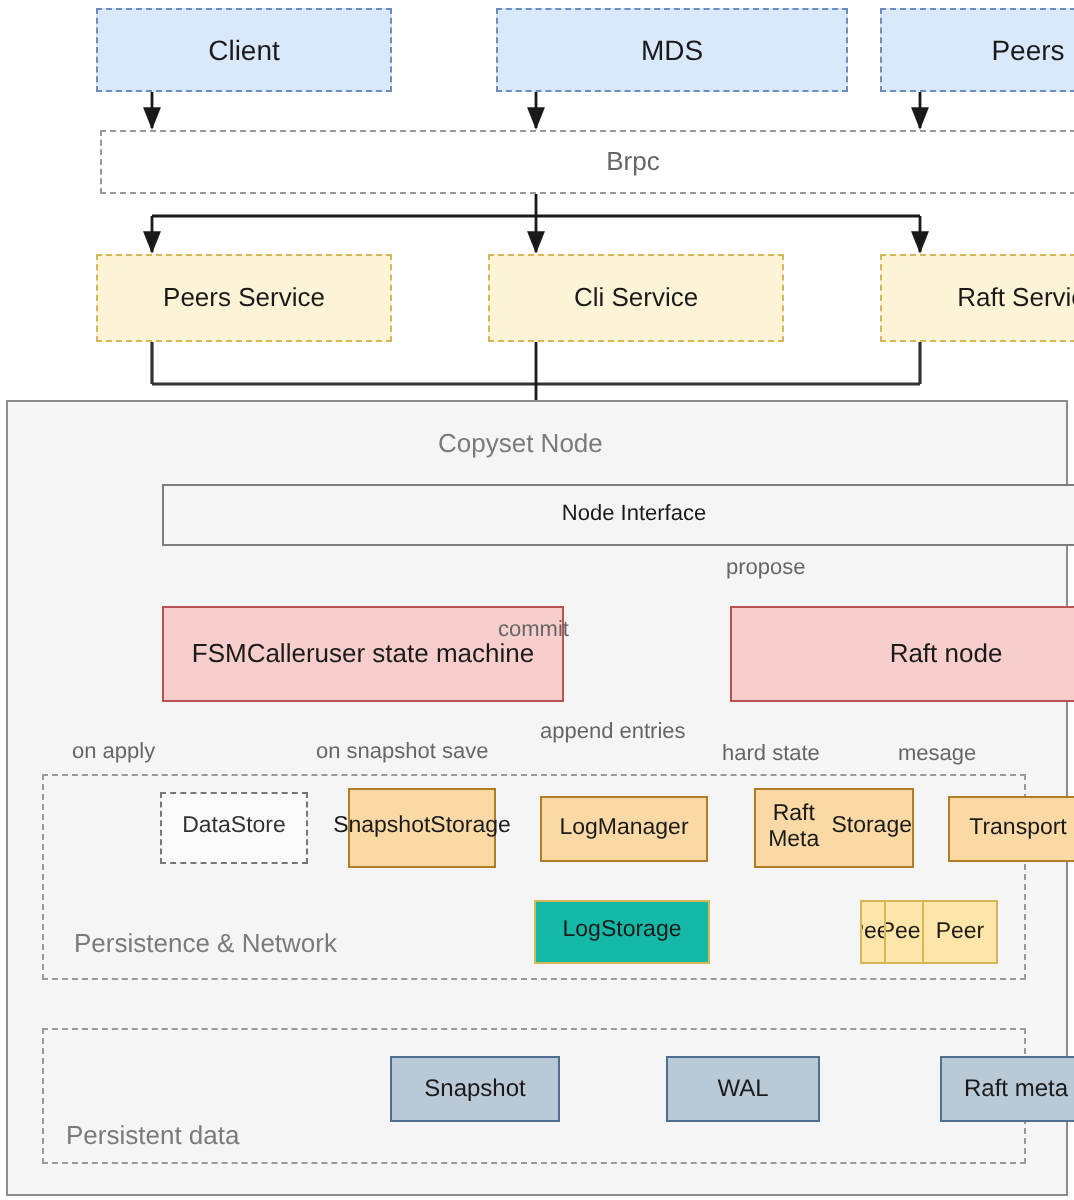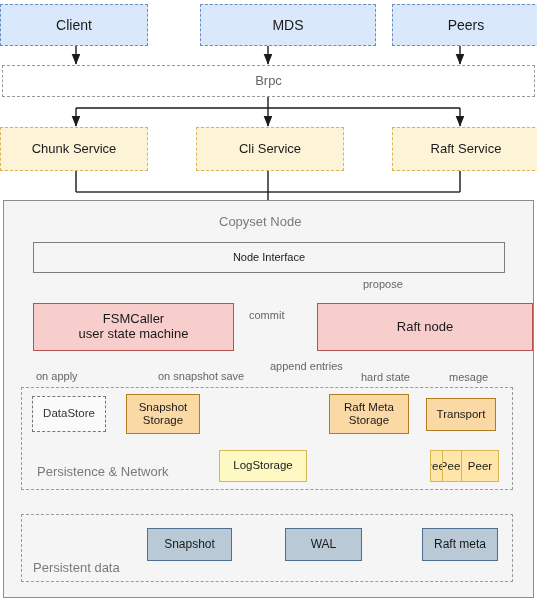--- a/index.html
+++ b/index.html
@@ -21,20 +21,21 @@
   }
   .node {
     position: absolute;
     box-sizing: border-box;
     display: flex;
     align-items: center;
     justify-content: center;
     text-align: center;
     line-height: 1.15;
     color: #1a1a1a;
+    margin-left: 48px;
   }
   
   .blue-dashed {
     background: #dae8fc;
     border: 1px dashed #6c8ebf;
     font-size: 14px;
   }
   .white-dashed-band {
     background: #ffffff;
     border: 1px dashed #999999;
@@ -55,21 +56,21 @@
     background: #f8cecc;
     border: 1px solid #b85450;
     font-size: 13px;
   }
   .tan-box {
     background: #fad9a5;
     border: 1px solid #b07d25;
     font-size: 11.5px;
   }
   .yellow-box {
-    background: #fef9c3;
+    background: #14b8a6;
     border: 1px solid #d6b656;
     font-size: 11.5px;
   }
   .steel-box {
     background: #b9c9d6;
     border: 1.5px solid #4f6f8f;
     font-size: 12px;
   }
   .dash-ghost {
     background: #fafafa;
@@ -121,21 +122,21 @@
     background: #ffe6a8;
     border: 1px solid #d6b656;
     display: flex;
     align-items: center;
     justify-content: center;
     font-size: 11.5px;
     color: #1a1a1a;
     overflow: hidden;
     white-space: nowrap;
   }
-  .two-line { flex-direction: column; }
+  .two-line { flex-direction: row; }
 </style>
 </head>
 <body>
 
 <div id="canvas">
 
   <svg class="wires" viewBox="0 0 537 600" xmlns="http://www.w3.org/2000/svg">
     <defs>
       <marker id="arrow" markerWidth="9" markerHeight="9" refX="7.4" refY="3.2" orient="auto" markerUnits="strokeWidth">
         <path d="M0,0 L8,3.2 L0,6.4 z" fill="#1a1a1a"></path>
@@ -177,21 +178,21 @@
   </div>
   <div class="node blue-dashed" style="left:392px; top:4px; width:148px; height:42px;">
     <span>Peers</span>
   </div>
 
   <div class="node white-dashed-band" style="left:2px; top:65px; width:533px; height:32px;">
     <span>Brpc</span>
   </div>
 
   <div class="node orange-dashed" style="left:0px; top:127px; width:148px; height:44px;">
-    <span>Chunk Service</span>
+    <span>Peers Service</span>
   </div>
   <div class="node orange-dashed" style="left:196px; top:127px; width:148px; height:44px;">
     <span>Cli Service</span>
   </div>
   <div class="node orange-dashed" style="left:392px; top:127px; width:148px; height:44px;">
     <span>Raft Service</span>
   </div>
 
   <div class="container-solid" style="left:3px; top:200px; width:531px; height:398px;"></div>
   <div class="container-title" style="left:219px; top:214px;">Copyset Node</div>
@@ -224,20 +225,23 @@
 
   <div class="node dash-ghost" style="left:32px; top:396px; width:74px; height:36px;">
     <span>DataStore</span>
   </div>
 
   <div class="node tan-box two-line" style="left:126px; top:394px; width:74px; height:40px;">
     <span>Snapshot</span>
     <span>Storage</span>
   </div>
 
+  <div class="node tan-box" style="left:222px; top:398px; width:84px; height:33px;">
+    <span>LogManager</span>
+  </div>
 
   <div class="node tan-box two-line" style="left:329px; top:394px; width:80px; height:40px;">
     <span>Raft Meta</span>
     <span>Storage</span>
   </div>
 
   <div class="node tan-box" style="left:426px; top:398px; width:70px; height:33px;text-align:right;">
     <span>Transport</span>
   </div>
 

